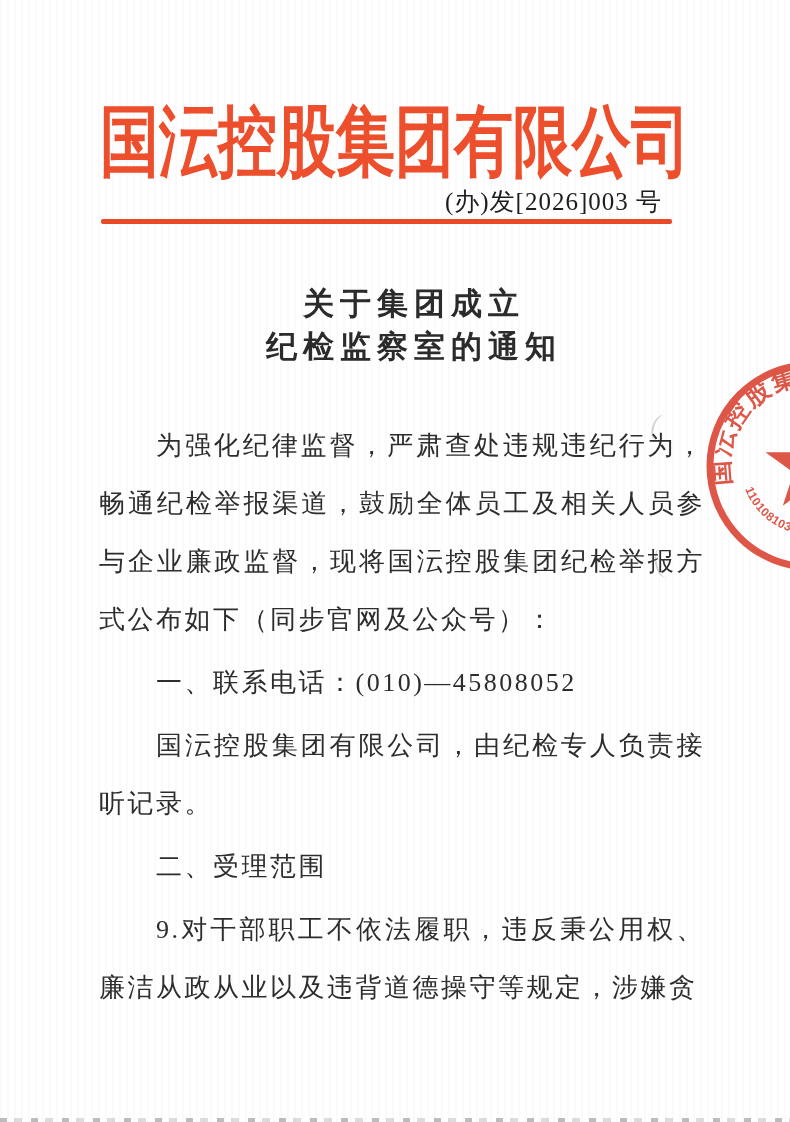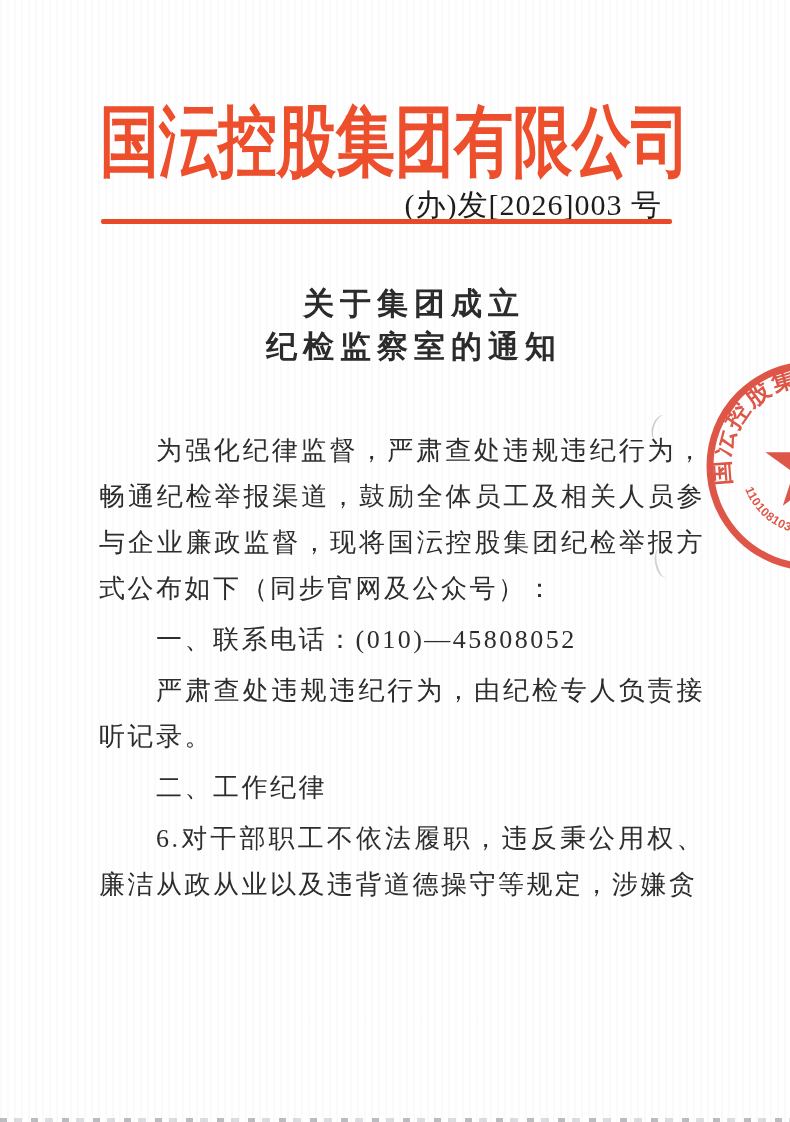--- a/index.html
+++ b/index.html
@@ -26,21 +26,21 @@
     letter-spacing: 0px;
     white-space: nowrap;
     transform: scaleY(1.32);
     transform-origin: 50% 0;
   }
 
   .doc-number {
     position: absolute;
     top: 185px;
     right: 128px;
-    font-size: 30px;
+    font-size: 25px;
     color: #1d1d1d;
     letter-spacing: 1px;
     white-space: nowrap;
   }
 
   .red-rule {
     position: absolute;
     top: 219px;
     left: 101px;
     width: 571px;
@@ -59,25 +59,25 @@
     line-height: 43px;
     font-weight: bold;
     color: #2b2b2b;
     letter-spacing: 6px;
     padding-left: 6px;
     box-sizing: border-box;
   }
 
   .doc-body {
     position: absolute;
-    top: 428px;
+    top: 417px;
     left: 99px;
     width: 606px;
     font-size: 26px;
-    line-height: 46px;
+    line-height: 58px;
     letter-spacing: 2.5px;
     color: #2d2d2d;
     text-align: justify;
     text-justify: inter-ideograph;
   }
   .doc-body p {
     margin: 0 0 5px 0;
     text-indent: 57px;
   }
 
@@ -141,23 +141,23 @@
   <div class="red-rule"></div>
 
   <div class="doc-title">
     <div>关于集团成立</div>
     <div>纪检监察室的通知</div>
   </div>
 
   <div class="doc-body">
     <p>为强化纪律监督，严肃查处违规违纪行为，畅通纪检举报渠道，鼓励全体员工及相关人员参与企业廉政监督，现将国沄控股集团纪检举报方式公布如下（同步官网及公众号）：</p>
     <p>一、联系电话：(010)—45808052</p>
-    <p>严肃查处违规违纪行为，由纪检专人负责接听记录。</p>
-    <p>二、工作纪律</p>
-    <p>6.对干部职工不依法履职，违反秉公用权、廉洁从政从业以及违背道德操守等规定，涉嫌贪</p>
+    <p>国沄控股集团有限公司，由纪检专人负责接听记录。</p>
+    <p>二、受理范围</p>
+    <p>9.对干部职工不依法履职，违反秉公用权、廉洁从政从业以及违背道德操守等规定，涉嫌贪</p>
   </div>
 
   <svg class="seal" viewBox="0 0 240 240" aria-hidden="true">
     <defs>
       <path id="sealTextArc" d="M 40.1 138.5 A 82 82 0 1 1 202 120"></path>
       <path id="sealNumArc" d="M 54.0 143.0 A 72 72 0 0 0 187.7 144.6"></path>
     </defs>
     <circle class="seal-ring" cx="120" cy="120" r="101"></circle>
     <path class="seal-star" transform="translate(120,121)" d="M0,-48 L10.8,-14.8 L45.6,-14.8 L17.4,5.7 L28.2,38.8 L0,18.3 L-28.2,38.8 L-17.4,5.7 L-45.6,-14.8 L-10.8,-14.8 Z"></path>
     <text class="seal-company">

